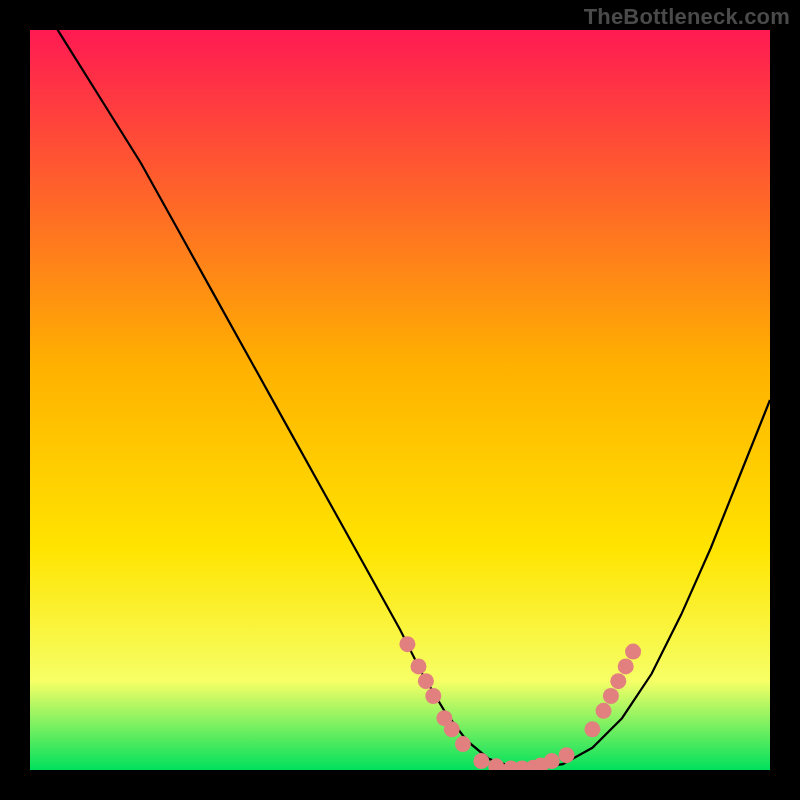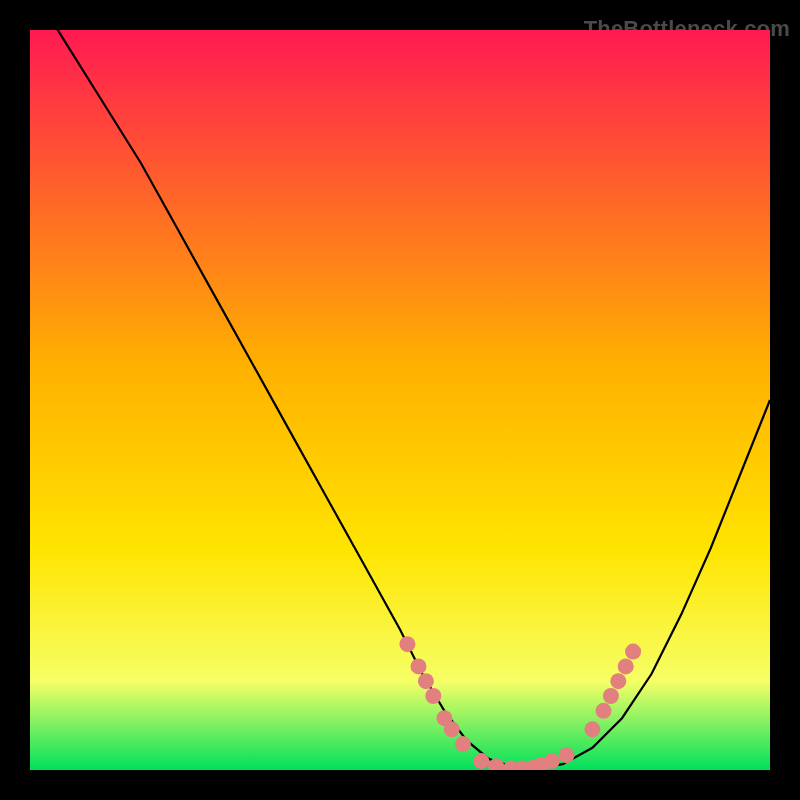--- a/index.html
+++ b/index.html
@@ -5,21 +5,21 @@
   * { margin: 0; padding: 0; box-sizing: border-box; }
   html, body { width: 800px; height: 800px; overflow: hidden; background: #000; }
   .frame {
     position: relative;
     width: 800px;
     height: 800px;
     background: #000;
   }
   .watermark {
     position: absolute;
-    top: 16px;
+    top: 4px;
     right: 10px;
     font-family: Arial, Helvetica, sans-serif;
     font-size: 22px;
     font-weight: 600;
     color: #4a4a4a;
     letter-spacing: 0.2px;
     user-select: none;
   }
   .plot {
     position: absolute;

